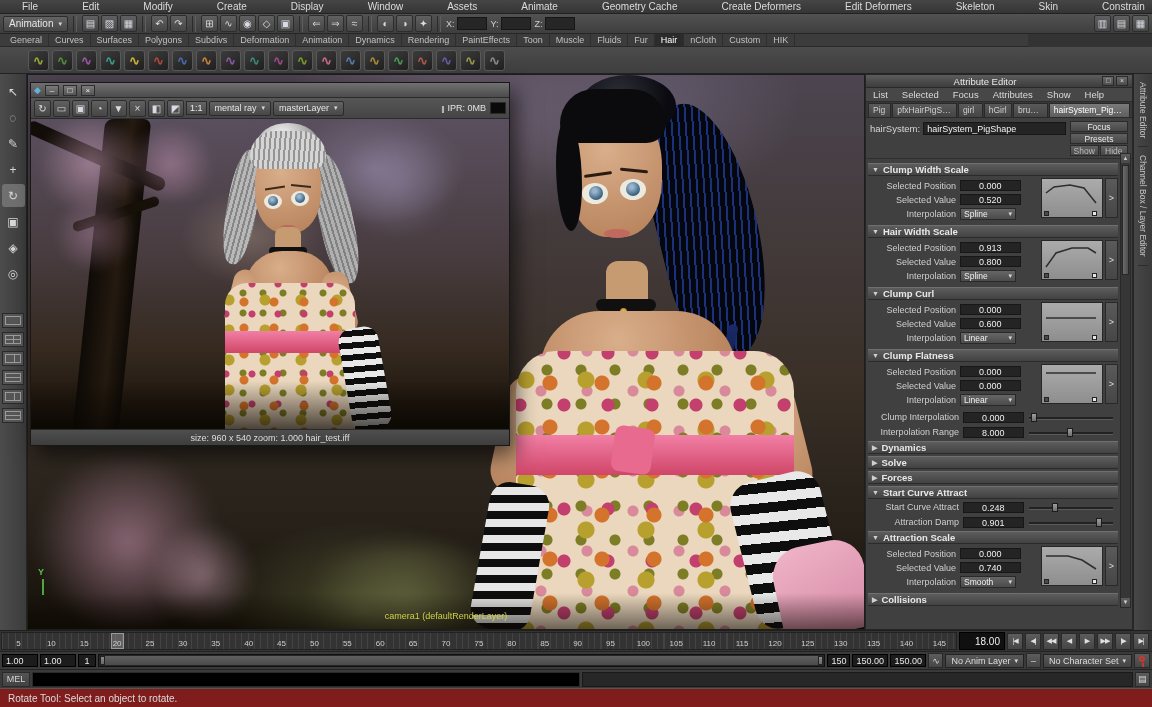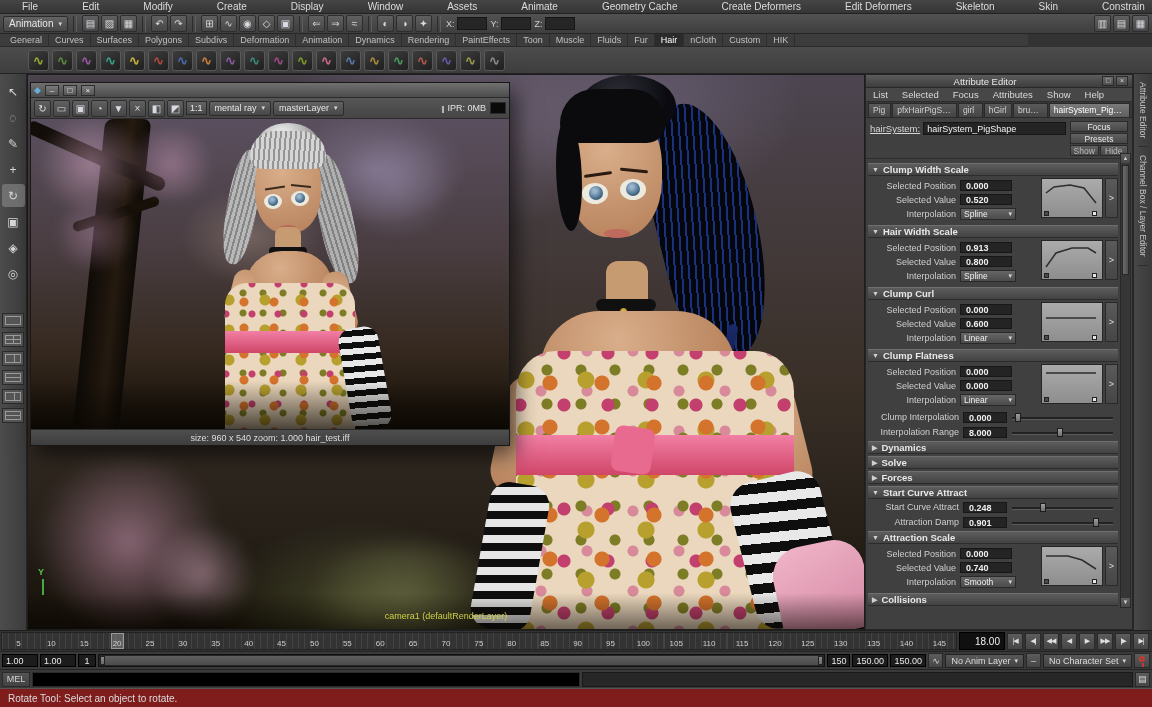--- a/index.html
+++ b/index.html
@@ -84,34 +84,34 @@
   .ae-titlebar { height:13px; background:linear-gradient(#5c5c5c,#3d3d3d); border-bottom:1px solid #292929; display:flex; align-items:center; padding:0 4px; }
   .ae-title { flex:1; text-align:center; font-size:9.5px; color:#e8e8e8; }
   .ae-mini { width:12px; height:10px; background:linear-gradient(#6a6a6a,#4c4c4c); border:1px solid #2a2a2a; color:#ddd; font-size:7px; line-height:8px; text-align:center; margin-left:2px; }
   .ae-menus { height:14px; background:#474747; border-bottom:1px solid #2c2c2c; display:flex; align-items:center; }
   .ae-menu { padding:0 7px; font-size:9.5px; color:#dadada; }
   .ae-tabs { height:16px; background:#383838; border-bottom:1px solid #2a2a2a; display:flex; align-items:flex-end; padding:1px 2px 0 2px; gap:1px; }
   .ae-tab { height:14px; background:linear-gradient(#595959,#454545); border:1px solid #292929; border-bottom:none; font-size:8.5px; color:#cfcfcf; padding:0 4px; line-height:13px; overflow:hidden; text-overflow:ellipsis; white-space:nowrap; }
   .ae-tab.active { background:linear-gradient(#7a7a7a,#5e5e5e); color:#fff; }
   .ae-noderow { padding:3px 4px 2px 4px; display:flex; gap:4px; border-bottom:1px solid #2e2e2e; }
   .node-left { flex:1; display:flex; align-items:flex-start; gap:3px; padding-top:1px; }
-  .node-label { font-size:9.5px; color:#d6d6d6; padding-top:1px;text-decoration:underline; }
+  .node-label { font-size:9.5px; color:#d6d6d6; padding-top:1px; }
   .node-field { flex:1; height:13px; background:#242424; border:1px solid #161616; color:#f0f0f0; font-size:9px; line-height:12px; padding:0 3px; overflow:hidden; white-space:nowrap; }
   .node-btns { width:58px; display:flex; flex-direction:column; gap:1px; }
   .btn { background:linear-gradient(#616161,#484848); border:1px solid #2a2a2a; color:#eaeaea; font-size:8.5px; height:11px; line-height:10px; text-align:center; }
   .showhide { display:flex; gap:1px; }
   .showhide .btn { flex:1; color:#bdbdbd; }
   .ae-content { flex:1; overflow:hidden; padding:2px 14px 2px 2px; position:relative; }
   .ae-sec-header { height:13px; background:linear-gradient(#5d5d5d,#424242); border-top:1px solid #6f6f6f; border-bottom:1px solid #2b2b2b; display:flex; align-items:center; gap:4px; padding:0 4px; font-weight:bold; font-size:9.5px; color:#e8e8e8; margin-top:2px; }
   .tri { font-size:7px; color:#d0d0d0; }
   .ae-sec-body { display:flex; align-items:flex-start; padding:2px 0 2px 0; gap:2px; }
   .ae-rows { flex:1; }
   .ae-row { display:flex; align-items:center; height:13px; margin:1px 0; }
   .ae-label { flex:0 0 92px; text-align:right; padding-right:4px; color:#cfcfcf; font-size:9px; white-space:nowrap; }
-  .ae-field { flex:0 0 52px; height:11px; background:#242424; border:1px solid #171717; color:#efefef; font-size:9px; line-height:10px; padding:0 5px;font-weight:bold; }
+  .ae-field { flex:0 0 52px; height:11px; background:#242424; border:1px solid #171717; color:#efefef; font-size:9px; line-height:10px; padding:0 18px; }
   .ae-dd { flex:0 0 56px; height:12px; background:linear-gradient(#666,#4b4b4b); border:1px solid #292929; color:#f2f2f2; font-size:8.5px; display:flex; align-items:center; justify-content:space-between; padding:0 3px; }
   .arr { font-size:7px; color:#d8d8d8; }
   .ramp-box { width:62px; height:40px; background:linear-gradient(#ababab,#8e8e8e); border:1px solid #262626; position:relative; }
   .ramp-box svg { display:block; }
   .ramp-marker { position:absolute; bottom:1px; width:5px; height:5px; background:#4a4a4a; border:1px solid #222; }
   .ramp-exp { width:13px; height:40px; background:linear-gradient(#5a5a5a,#464646); border:1px solid #292929; color:#ddd; font-size:9px; display:flex; align-items:center; justify-content:center; }
   .ae-srow { display:flex; align-items:center; height:14px; margin:1px 0; }
   .ae-srow .ae-label { flex:0 0 95px; }
   .ae-srow .ae-field { flex:0 0 44px; }
   .slider-track { flex:1; height:11px; position:relative; margin:0 5px; }

